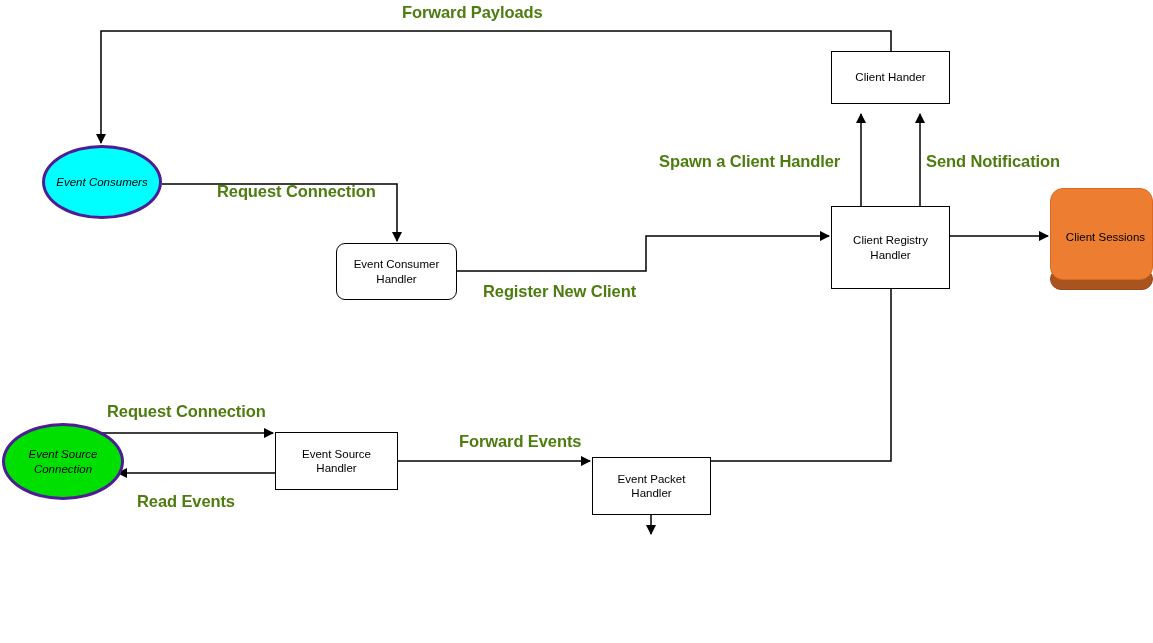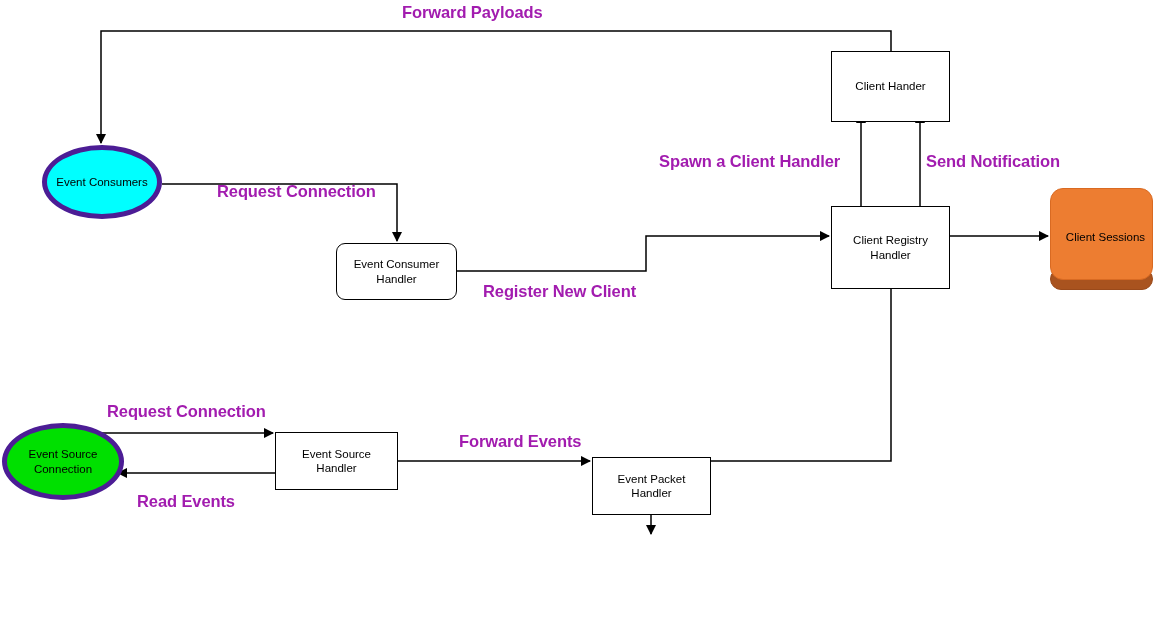--- a/index.html
+++ b/index.html
@@ -33,21 +33,22 @@
     font-size: 11.5px;
     line-height: 1.25;
     z-index: 3;
   }
   .node-box {
     background: #ffffff;
     border: 1.4px solid #000000;
   }
   .node-ellipse {
     border-radius: 50%;
-    border: 5px solid #4c1d95;
+    border: 3px solid #4c1d95;
+    font-style: italic;
   }
   .node-store {
     background: transparent;
     border: none;
   }
   .store-shadow {
     position: absolute;
     left: 0;
     right: 0;
     bottom: 0;
@@ -76,21 +77,21 @@
     right: 0;
     text-align: center;
     z-index: 4;
     font-size: 11.5px;
     color: #000000;
   }
   .edge-label {
     position: absolute;
     font-size: 16.5px;
     font-weight: bold;
-    color: #a21caf;
+    color: #4d7c0f;
     white-space: nowrap;
     z-index: 5;
     letter-spacing: -0.1px;
   }
 </style>
 </head>
 <body>
 
 <div id="canvas">
 
@@ -128,21 +129,21 @@
     <span>Event Consumers</span>
   </div>
 
   <div class="node node-box" style="left:336px; top:243px; width:121px; height:57px;border-radius:9px;">
     <span>
       <span>Event Consumer</span><br>
       <span>Handler</span>
     </span>
   </div>
 
-  <div class="node node-box" style="left:831px; top:51px; width:119px; height:71px;">
+  <div class="node node-box" style="left:831px; top:51px; width:119px; height:53px;">
     <span>Client Hander</span>
   </div>
 
   <div class="node node-box" style="left:831px; top:206px; width:119px; height:83px;">
     <span>
       <span>Client Registry</span><br>
       <span>Handler</span>
     </span>
   </div>
 

